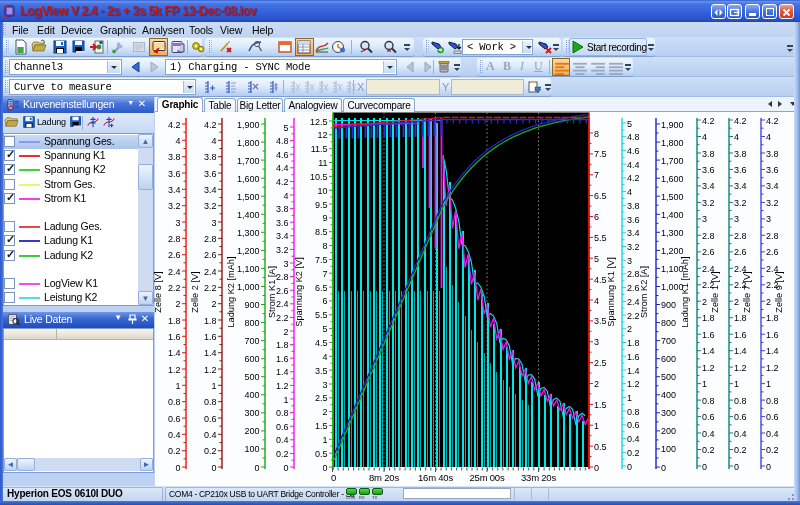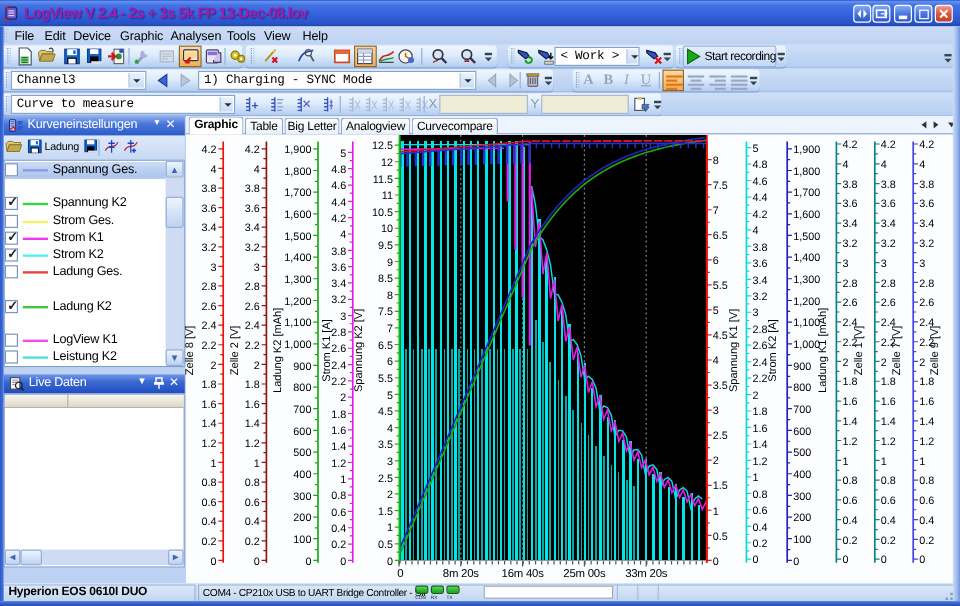--- a/index.html
+++ b/index.html
@@ -1,20 +1,20 @@
 <!DOCTYPE html>
 <html><head><meta charset="utf-8"><title>LogView</title><style>
 * { margin:0; padding:0; box-sizing:border-box; }
 html,body { width:800px; height:505px; overflow:hidden; }
 body { font-family:"Liberation Sans", sans-serif; background:#bdd2f2; position:relative; }
 .abs { position:absolute; }
 
 #titlebar { left:0; top:0; width:800px; height:22px;
   background:linear-gradient(180deg,#2b57c8 0%,#6490f2 6%,#4272e2 20%,#3767de 45%,#2e5bd4 70%,#2a53c4 88%,#1e44ae 100%); }
-.ttext { left:20px; top:4px; font-size:12.5px; font-weight:bold; color:#a21caf; letter-spacing:-0.5px;
+.ttext { left:20px; top:4px; font-size:12.5px; font-weight:bold; color:#b91c1c; letter-spacing:-0.5px;
   text-shadow:1px 1px 1px #1a3a90; }
 .tbtn { top:4px; width:15px; height:15px; border:1px solid #fff; border-radius:3px;
   background:linear-gradient(180deg,#88aaf4 0%,#4a77e0 50%,#2c56c4 100%); overflow:hidden;
   color:#fff; text-align:center; font-weight:bold; }
 .tbtn.close { background:linear-gradient(180deg,#f0a08c 0%,#e25a40 45%,#c83a22 100%); }
 
 #menubar { left:0; top:22px; width:800px; height:15px; background:linear-gradient(180deg,#ccdcf6,#bed3f2); }
 .mi { position:absolute; top:24px; font-size:10.5px; letter-spacing:-0.1px; color:#000; }
 .grip { position:absolute; width:3px; border-left:1px dotted #7a98c8; border-right:1px dotted #aac0e4; }
 
@@ -721,44 +721,49 @@
     <path d="M2 12C6 4 10 12 14 4" stroke="#d02020" stroke-width="1.2" fill="none"></path>
     <path d="M8 2v12M5 5h6" stroke="#2040c0" stroke-width="1.2"></path>
     <path d="M11 10v4M9 12h4" stroke="#2040c0" stroke-width="1.4"></path>
   </svg>
 <div class="plist" style="top:133px;height:173px">
     <div class="lrow" style="top:1px;background:linear-gradient(180deg,#cadbf4,#aac4ec);text-align:right;">
       <span class="cb"></span>
       <span class="lsample" style="background:#9296ea"></span>
       <span class="ltext">Spannung Ges.</span>
     </div>
+    <div class="lrow" style="top:15px;">
+      <span class="cb ck"></span>
+      <span class="lsample" style="background:#e83030"></span>
+      <span class="ltext">Spannung K1</span>
+    </div>
     <div class="lrow" style="top:29px;">
       <span class="cb ck"></span>
       <span class="lsample" style="background:#3fd43f"></span>
       <span class="ltext">Spannung K2</span>
     </div>
     <div class="lrow" style="top:44px;">
       <span class="cb"></span>
       <span class="lsample" style="background:#f2f268"></span>
       <span class="ltext">Strom Ges.</span>
     </div>
     <div class="lrow" style="top:58px;">
       <span class="cb ck"></span>
       <span class="lsample" style="background:#ee3cee"></span>
       <span class="ltext">Strom K1</span>
     </div>
-    <div class="lrow" style="top:72px;">
-      <span class="cb ck"></span>
-      <span class="lsample" style="background:#58eeee"></span>
-      <span class="ltext">Strom K2</span>
-    </div>
     <div class="lrow" style="top:86px;">
       <span class="cb"></span>
       <span class="lsample" style="background:#e84545"></span>
       <span class="ltext">Ladung Ges.</span>
+    </div>
+    <div class="lrow" style="top:100px;">
+      <span class="cb ck"></span>
+      <span class="lsample" style="background:#3737c8"></span>
+      <span class="ltext">Ladung K1</span>
     </div>
     <div class="lrow" style="top:115px;">
       <span class="cb ck"></span>
       <span class="lsample" style="background:#3fc83f"></span>
       <span class="ltext">Ladung K2</span>
     </div>
     <div class="lrow" style="top:143px;">
       <span class="cb"></span>
       <span class="lsample" style="background:#ee50ee"></span>
       <span class="ltext">LogView K1</span>

